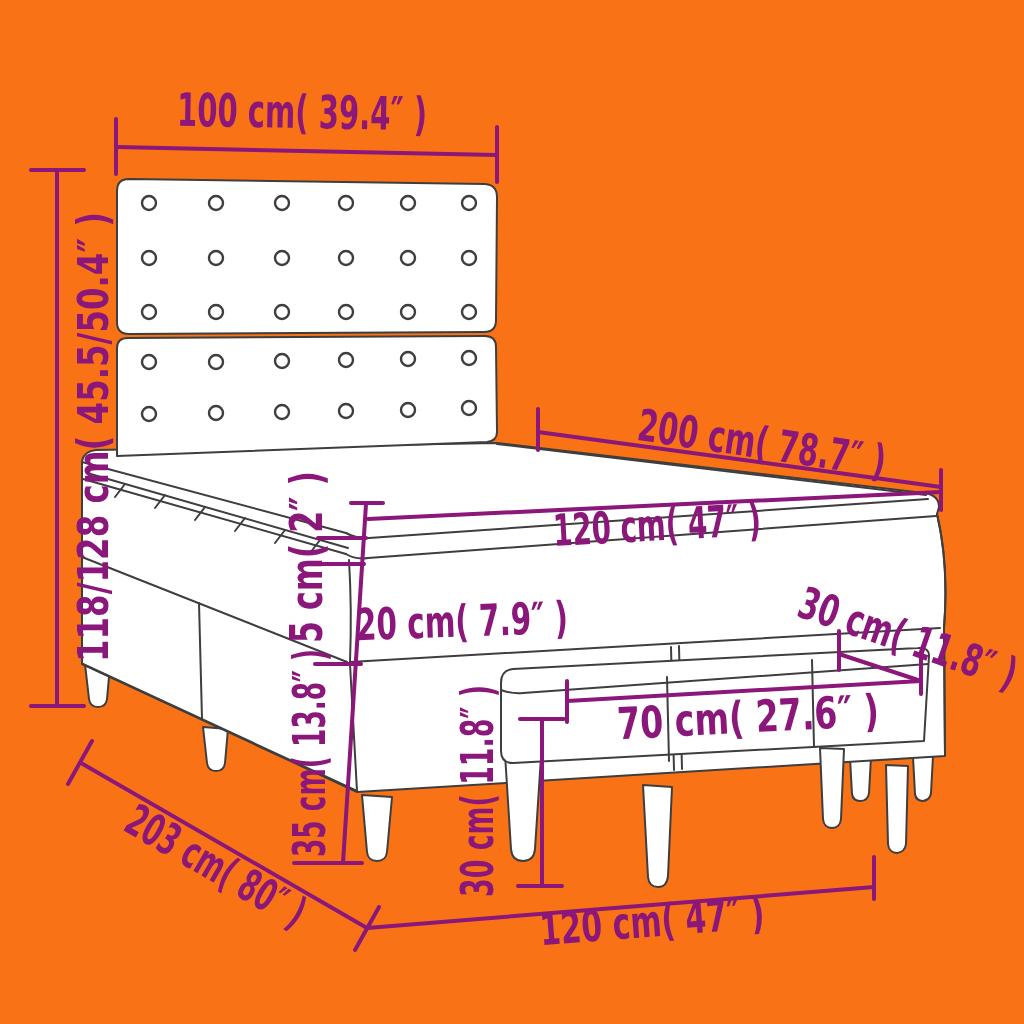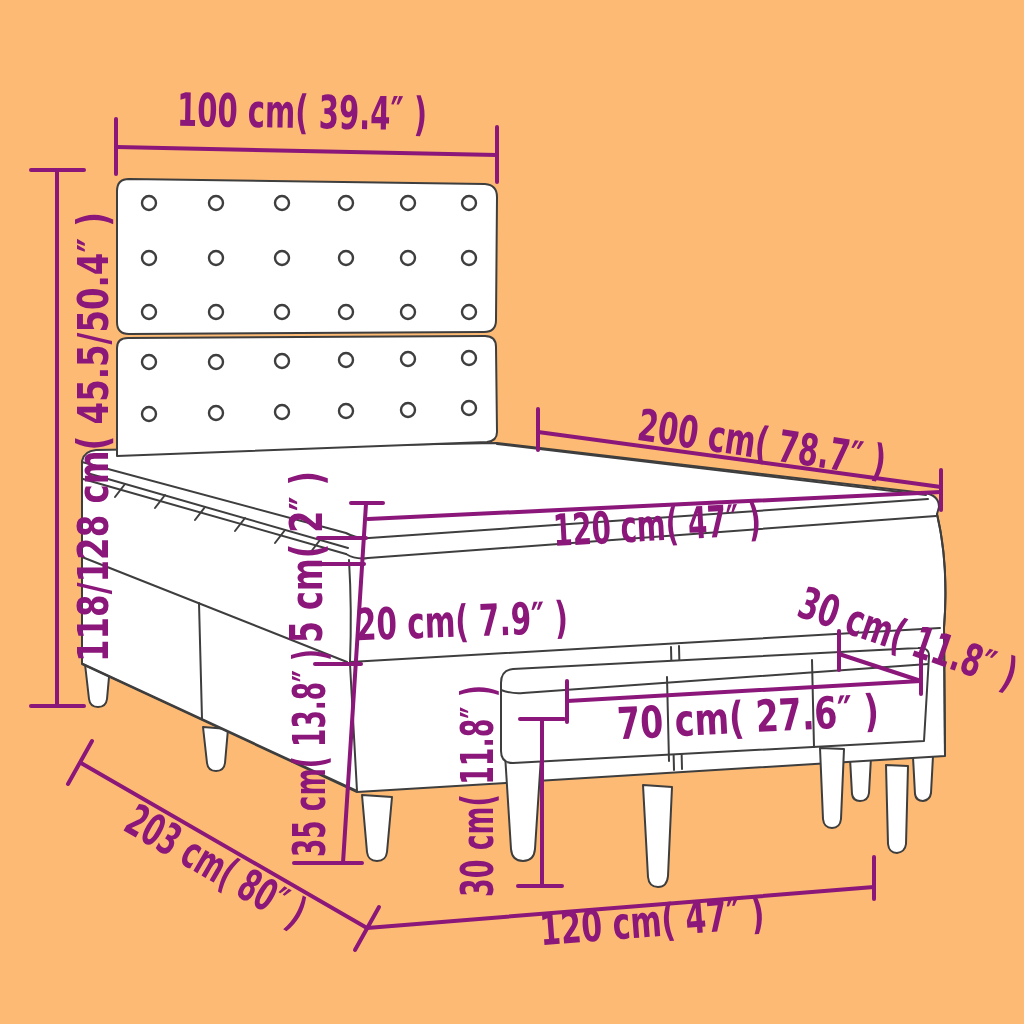--- a/index.html
+++ b/index.html
@@ -1,16 +1,16 @@
 <!DOCTYPE html>
 <html><head>
 <meta charset="utf-8">
 <style>
   html,body{margin:0;padding:0;background:#ffffff;}
-  .stage{position:relative;width:1024px;height:1024px;background:#fdba74;overflow:hidden;}
+  .stage{position:relative;width:1024px;height:1024px;background:#f97316;overflow:hidden;}
   svg{display:block;}
   .furn{fill:#ffffff;stroke:#3e3e3e;stroke-width:2;stroke-linejoin:round;stroke-linecap:round;}
   .edge{fill:none;stroke:#3e3e3e;stroke-width:2;stroke-linejoin:round;stroke-linecap:round;}
   .btn{fill:#ffffff;stroke:#3e3e3e;stroke-width:2.4;}
   .dline{fill:none;stroke:#8a1779;stroke-width:4;stroke-linecap:round;}
   .dtxt{fill:#8a1779;font-family:"DejaVu Sans","Liberation Sans",sans-serif;font-weight:700;
         text-anchor:middle;dominant-baseline:central;}
 </style>
 </head>
 <body>

